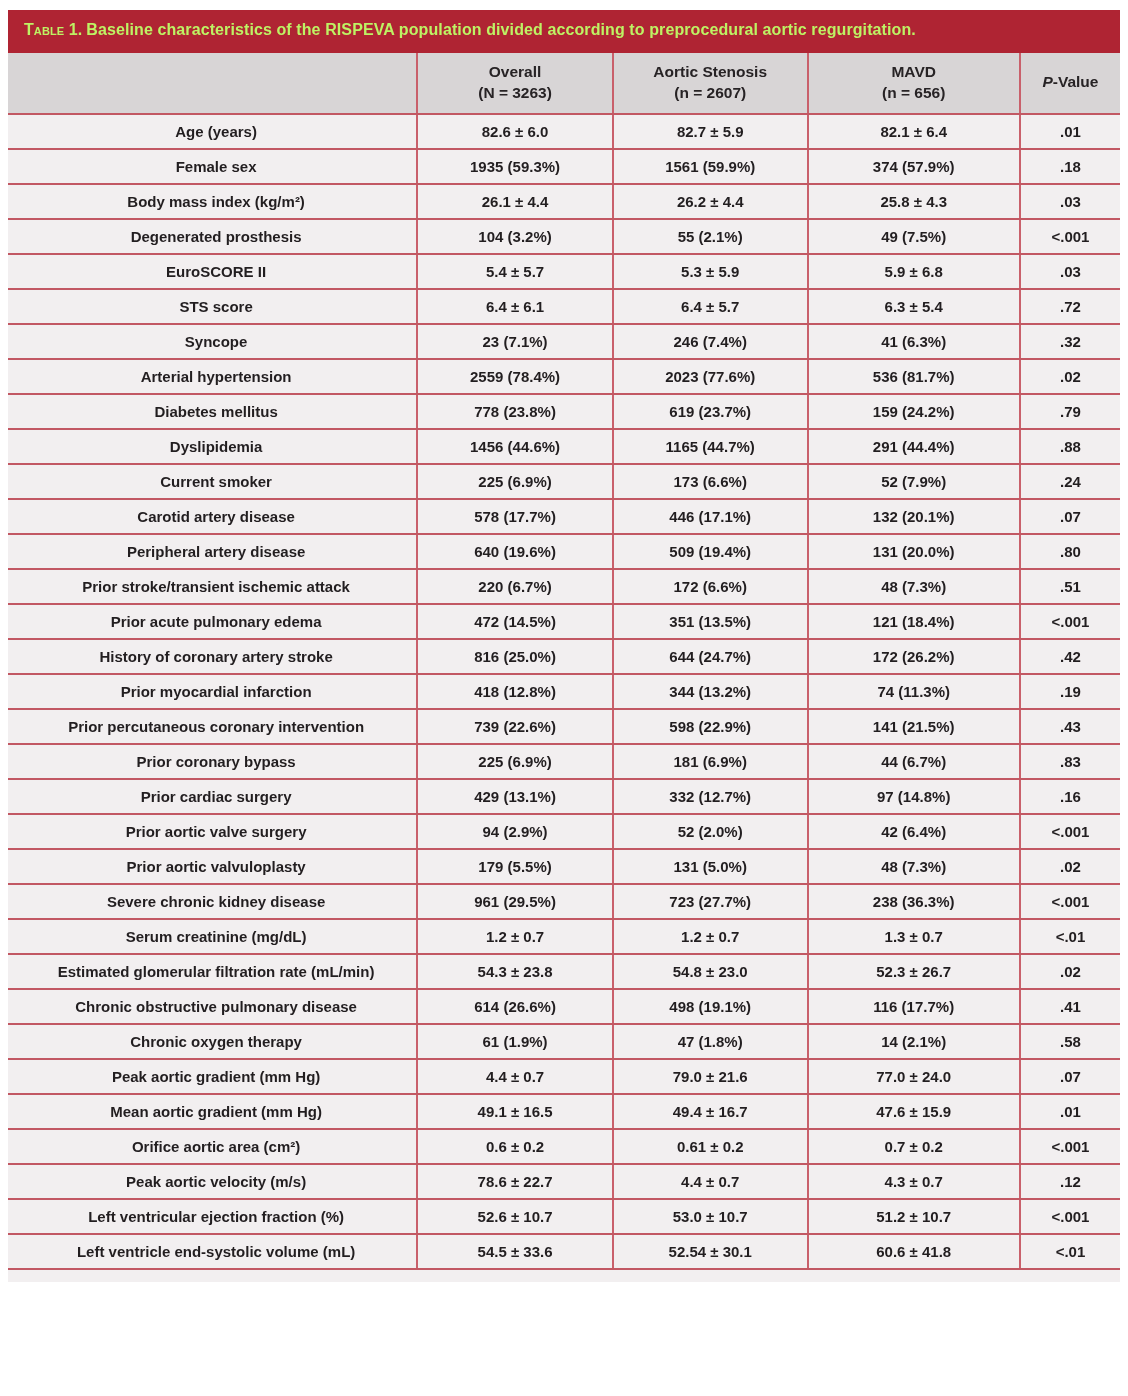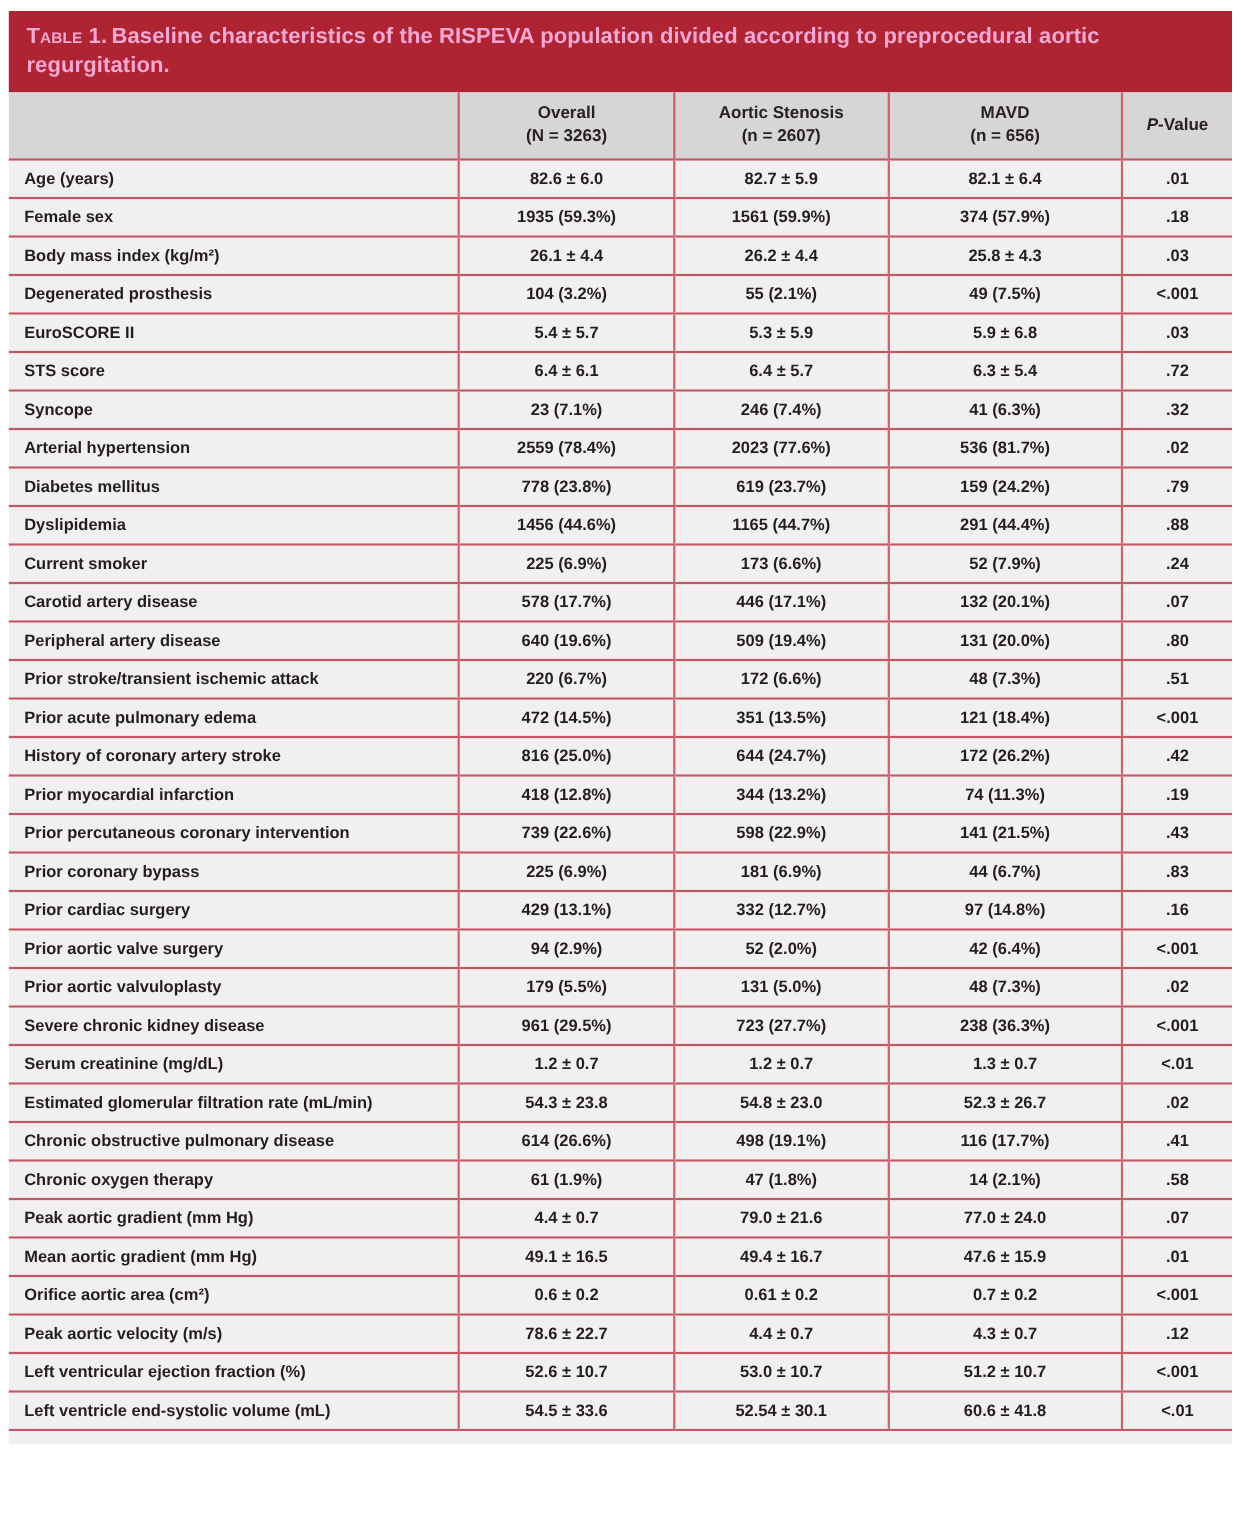--- a/index.html
+++ b/index.html
@@ -3,23 +3,23 @@
 <meta charset="utf-8">
 <style>
   html, body { margin: 0; padding: 0; background: #ffffff; }
   .page {
     width: 1128px; height: 1396px; box-sizing: border-box;
     padding: 10px 8px 0 8px; background: #ffffff;
     font-family: "Liberation Sans", sans-serif;
     overflow: hidden;
   }
   .title-bar {
-    background: #AF2433; color: #f9a8d4;
+    background: #AF2433; color: #bef264;
     padding: 10px 16px 12px 16px;
-    font-size: 20px; font-weight: 700; letter-spacing: 0.1px;
+    font-size: 16px; font-weight: 700; letter-spacing: 0.1px;
     line-height: 1.3;
   }
   .title-label { font-variant: small-caps; margin-right: 4px; }
   table.baseline {
     width: 100%; border-collapse: collapse; table-layout: fixed;
   }
   col.c-label { width: 36.8%; }
   col.c-overall { width: 17.6%; }
   col.c-as { width: 17.5%; }
   col.c-mavd { width: 19.1%; }
@@ -35,21 +35,21 @@
     border-left: 2px solid #C9606B;
   }
   tbody td {
     background: #F2EFF0; color: #221E20;
     height: 33px; vertical-align: middle;
     font-size: 15px; font-weight: 700;
     border-bottom: 2px solid #C25863;
     padding: 0 6px;
     white-space: nowrap; overflow: hidden;
   }
-  tbody td.label-cell { text-align: left; padding-left: 14px; }
+  tbody td.label-cell { text-align: center; padding-left: 14px; }
   tbody td.value-cell { text-align: center; }
   .italic-p { font-style: italic; }
   .bottom-strip { height: 12px; background: #F2EFF0; }
 </style>
 </head>
 <body>
 
 <div class="page">
 
   <div class="title-bar">

